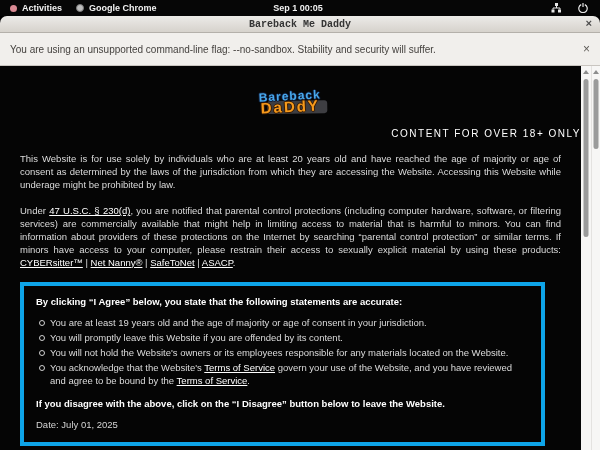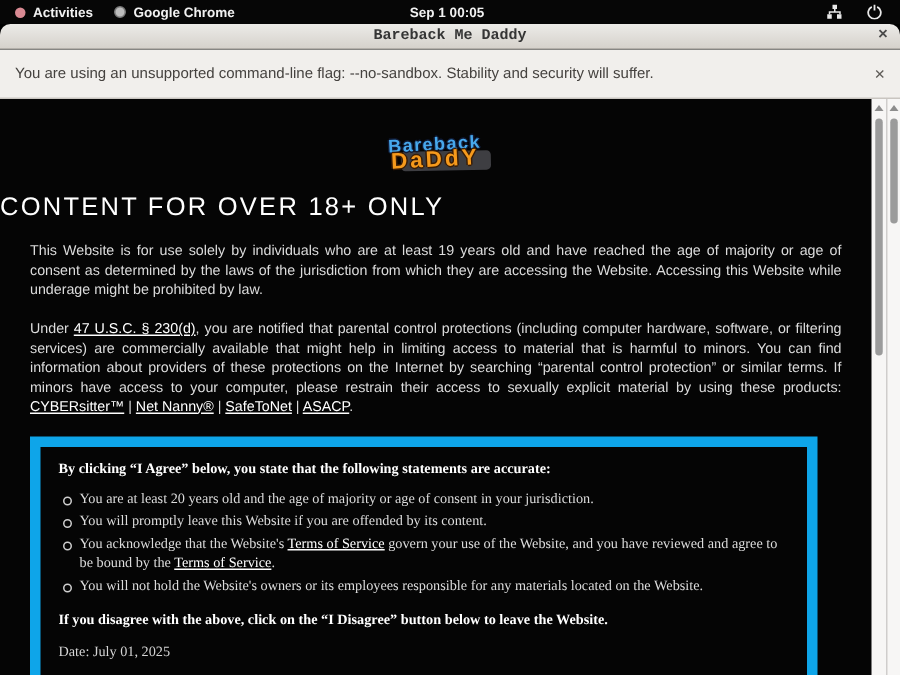--- a/index.html
+++ b/index.html
@@ -43,29 +43,29 @@
   .logo { display:inline-block; position:relative; transform:rotate(-3deg); line-height:1; }
   .logo-bed { position:absolute; left:8px; right:-6px; bottom:0; height:13px;
               background:#3e3e42; border-radius:3px; transform:rotate(2deg); }
   .logo-line1 { position:relative; display:block; font-size:12px; font-weight:bold;
                 color:#47a8ec; letter-spacing:1px;
                 text-shadow:-1px 0 #101c38,1px 0 #101c38,0 -1px #101c38,0 1px #101c38; }
   .logo-line2 { position:relative; display:block; font-size:15px; font-weight:bold;
                 color:#f69a1c; letter-spacing:2px; margin-top:-3px;
                 text-shadow:-1px 0 #3a1d05,1px 0 #3a1d05,0 -1px #3a1d05,0 1px #3a1d05; }
 
-  .heading { text-align:left; color:#fff; font-size:17px; letter-spacing:1.5px;
+  .heading { text-align:right; color:#fff; font-size:10px; letter-spacing:1.5px;
              font-weight:normal; margin-top:4px; }
 
   .para { font-size:9.5px; line-height:12.8px; text-align:justify;
           margin:14px 20px 0 20px; color:#dcdcdc; }
   .lnk { color:#fff; text-decoration:underline; cursor:pointer; }
 
-  .agreement-box { margin:13px 36px 0 20px; border:7px solid #0ea5e9;
-                   padding:10px 12px 12px 12px; font-size:9.5px; color:#dcdcdc;font-family:Liberation Serif, serif; }
+  .agreement-box { margin:13px 36px 0 20px; border:4px solid #0ea5e9;
+                   padding:10px 12px 12px 12px; font-size:9.5px; color:#dcdcdc; }
   .agreement-intro { font-weight:bold; color:#fff; font-size:9.5px; }
   .agreement-list { list-style:none; margin-top:9px; }
   .agreement-list li { position:relative; padding-left:14px; line-height:13px; margin-bottom:2px; }
   .agreement-list li::before { content:""; position:absolute; left:3px; top:4px; width:4px;
                    height:4px; border:1px solid #cfcfcf; border-radius:50%; }
   .disagree-note { font-weight:bold; color:#fff; margin-top:10px; line-height:13px; }
   .date-line { margin-top:9px; color:#d5d5d5; }
 
   
   .scrollbars { position:absolute; right:0; top:0; bottom:0; width:19px; display:flex; }
@@ -132,31 +132,31 @@
       <div class="logo-wrap">
         <div class="logo">
           <span class="logo-bed"></span>
           <span class="logo-line1">Bareback</span>
           <span class="logo-line2">DaDdY</span>
         </div>
       </div>
 
       <h1 class="heading">CONTENT FOR OVER 18+ ONLY</h1>
 
-      <p class="para">This Website is for use solely by individuals who are at least 19 years old and have reached the age of majority or age of consent as determined by the laws of the jurisdiction from which they are accessing the Website. Accessing this Website while underage might be prohibited by law.</p>
+      <p class="para">This Website is for use solely by individuals who are at least 20 years old and have reached the age of majority or age of consent as determined by the laws of the jurisdiction from which they are accessing the Website. Accessing this Website while underage might be prohibited by law.</p>
 
       <p class="para"><span>Under </span><a class="lnk">47 U.S.C. § 230(d)</a><span>, you are notified that parental control protections (including computer hardware, software, or filtering services) are commercially available that might help in limiting access to material that is harmful to minors. You can find information about providers of these protections on the Internet by searching “parental control protection” or similar terms. If minors have access to your computer, please restrain their access to sexually explicit material by using these products: </span><a class="lnk">CYBERsitter™</a><span> | </span><a class="lnk">Net Nanny®</a><span> | </span><a class="lnk">SafeToNet</a><span> | </span><a class="lnk">ASACP</a><span>.</span></p>
 
       <div class="agreement-box">
         <div class="agreement-intro">By clicking “I Agree” below, you state that the following statements are accurate:</div>
         <ul class="agreement-list">
-          <li><span>You are at least 20 years old and the age of majority or age of consent in your jurisdiction.</span></li>
+          <li><span>You are at least 19 years old and the age of majority or age of consent in your jurisdiction.</span></li>
           <li><span>You will promptly leave this Website if you are offended by its content.</span></li>
+          <li><span>You will not hold the Website's owners or its employees responsible for any materials located on the Website.</span></li>
           <li><span>You acknowledge that the Website's </span><a class="lnk">Terms of Service</a><span> govern your use of the Website, and you have reviewed and agree to be bound by the </span><a class="lnk">Terms of Service</a><span>.</span></li>
-          <li><span>You will not hold the Website's owners or its employees responsible for any materials located on the Website.</span></li>
         </ul>
         <div class="disagree-note">If you disagree with the above, click on the “I Disagree” button below to leave the Website.</div>
         <div class="date-line">Date: July 01, 2025</div>
       </div>
 
     </div>
 
     <div class="scrollbars">
       <div class="sb-track">
         <span class="sb-arrow up"></span>

